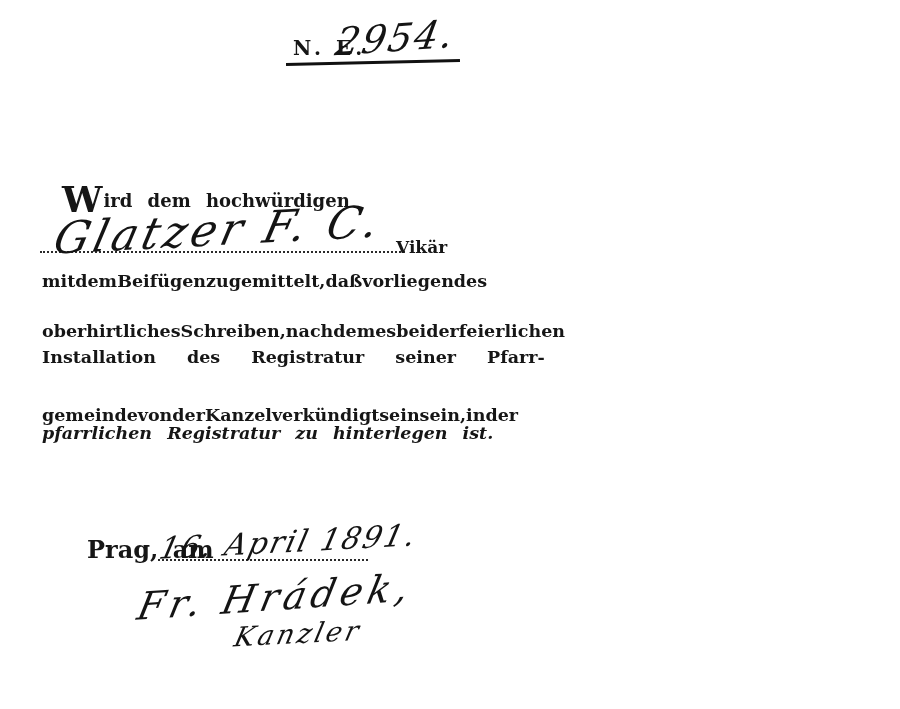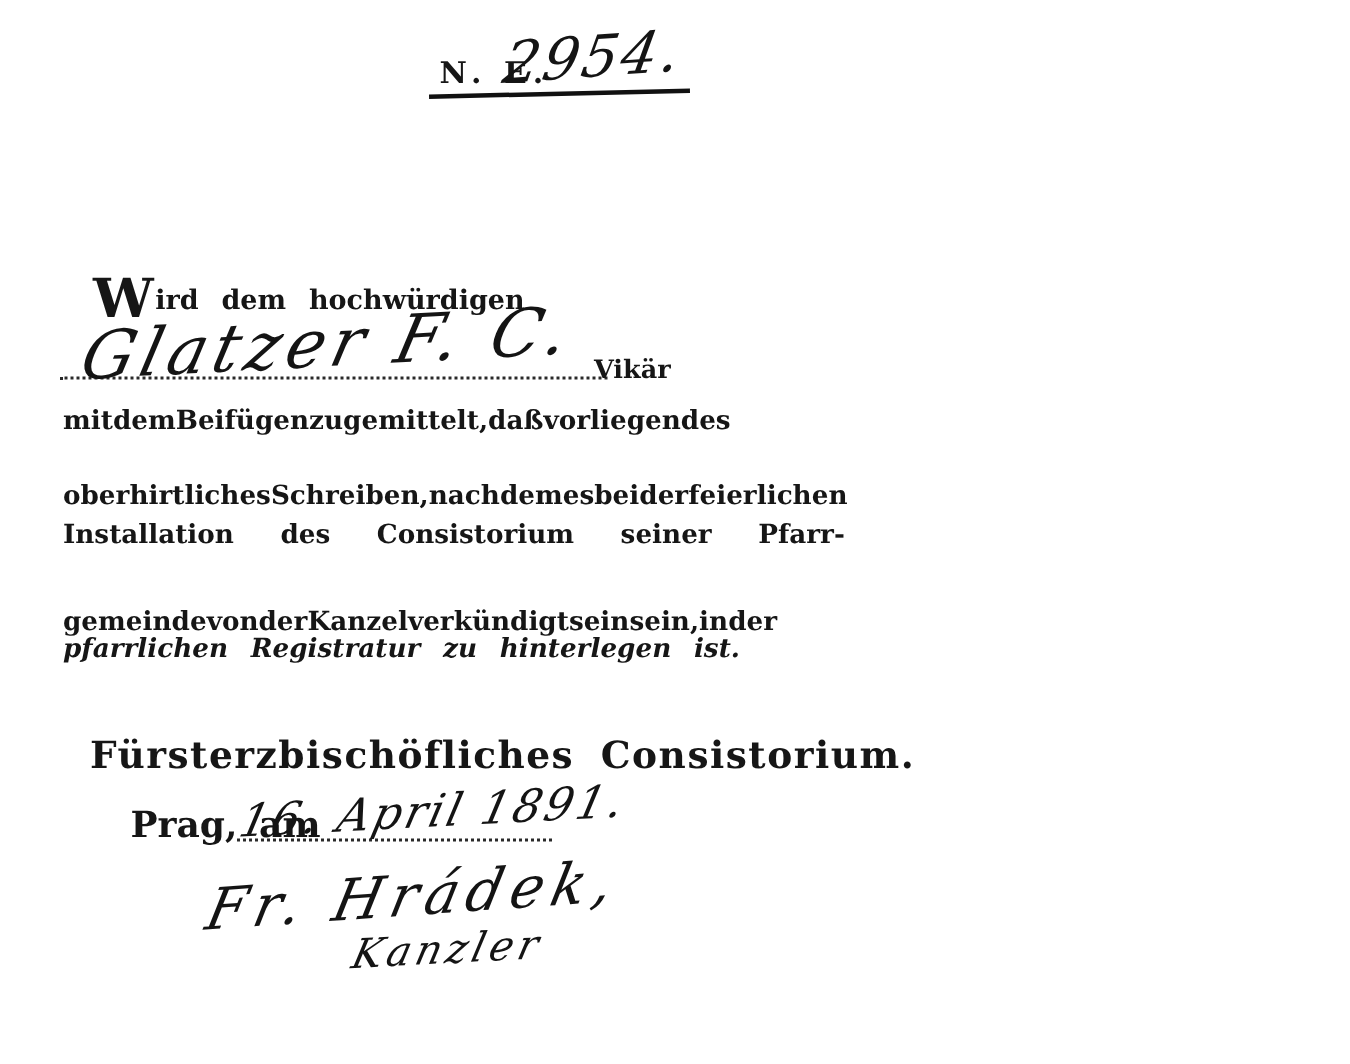--- a/index.html
+++ b/index.html
@@ -142,38 +142,37 @@
       <span>Schreiben,</span>
       <span>nachdem</span>
       <span>es</span>
       <span>bei</span>
       <span>der</span>
       <span>feierlichen</span>
     </div>
   <div class="print body-line justified line-2">
       <span>Installation</span>
       <span>des</span>
-      <span>Consistorium</span>
+      <span>Registratur</span>
       <span>seiner</span>
       <span>Pfarr-</span>
     </div>
   <div class="print body-line justified line-3">
       <span>gemeinde</span>
       <span>von</span>
       <span>der</span>
       <span>Kanzel</span>
       <span>verkündigt</span>
       <span>sein</span>
       <span>sein,</span>
       <span>in</span>
       <span>der</span>
     </div>
   <div class="print body-line line-4">pfarrlichen Registratur zu hinterlegen ist.</div>
 
-  <div class="print issuer">Fürsterzbischöfliches Consistorium.</div>
 
   <span class="print place-label">Prag, am</span>
   <div class="dotted-line-date"></div>
   <span class="hand date-hand">16. April 1891.</span>
 
   <span class="hand sig-name">Fr. Hrádek,</span>
   <span class="hand sig-title">Kanzler</span>
 
 </div>
 

